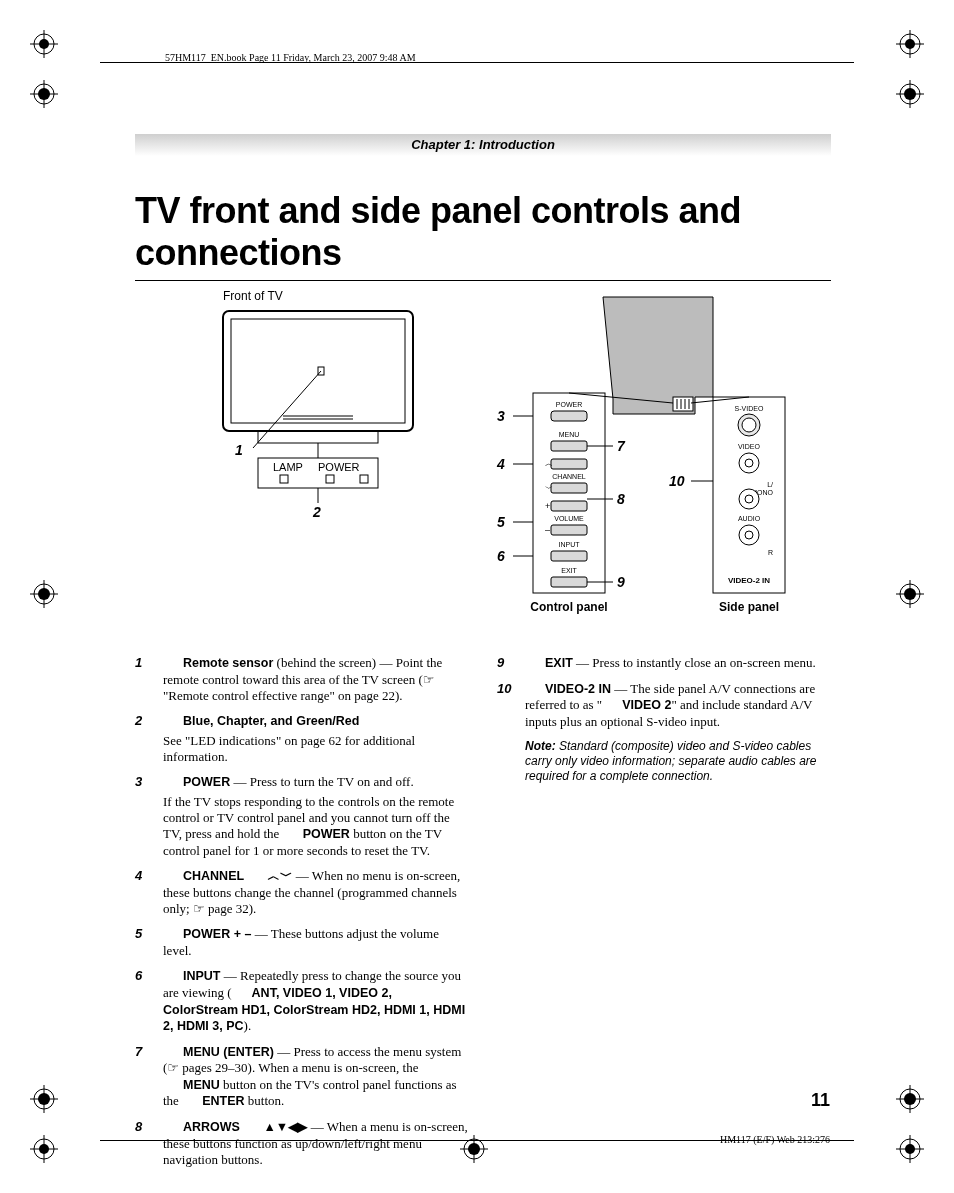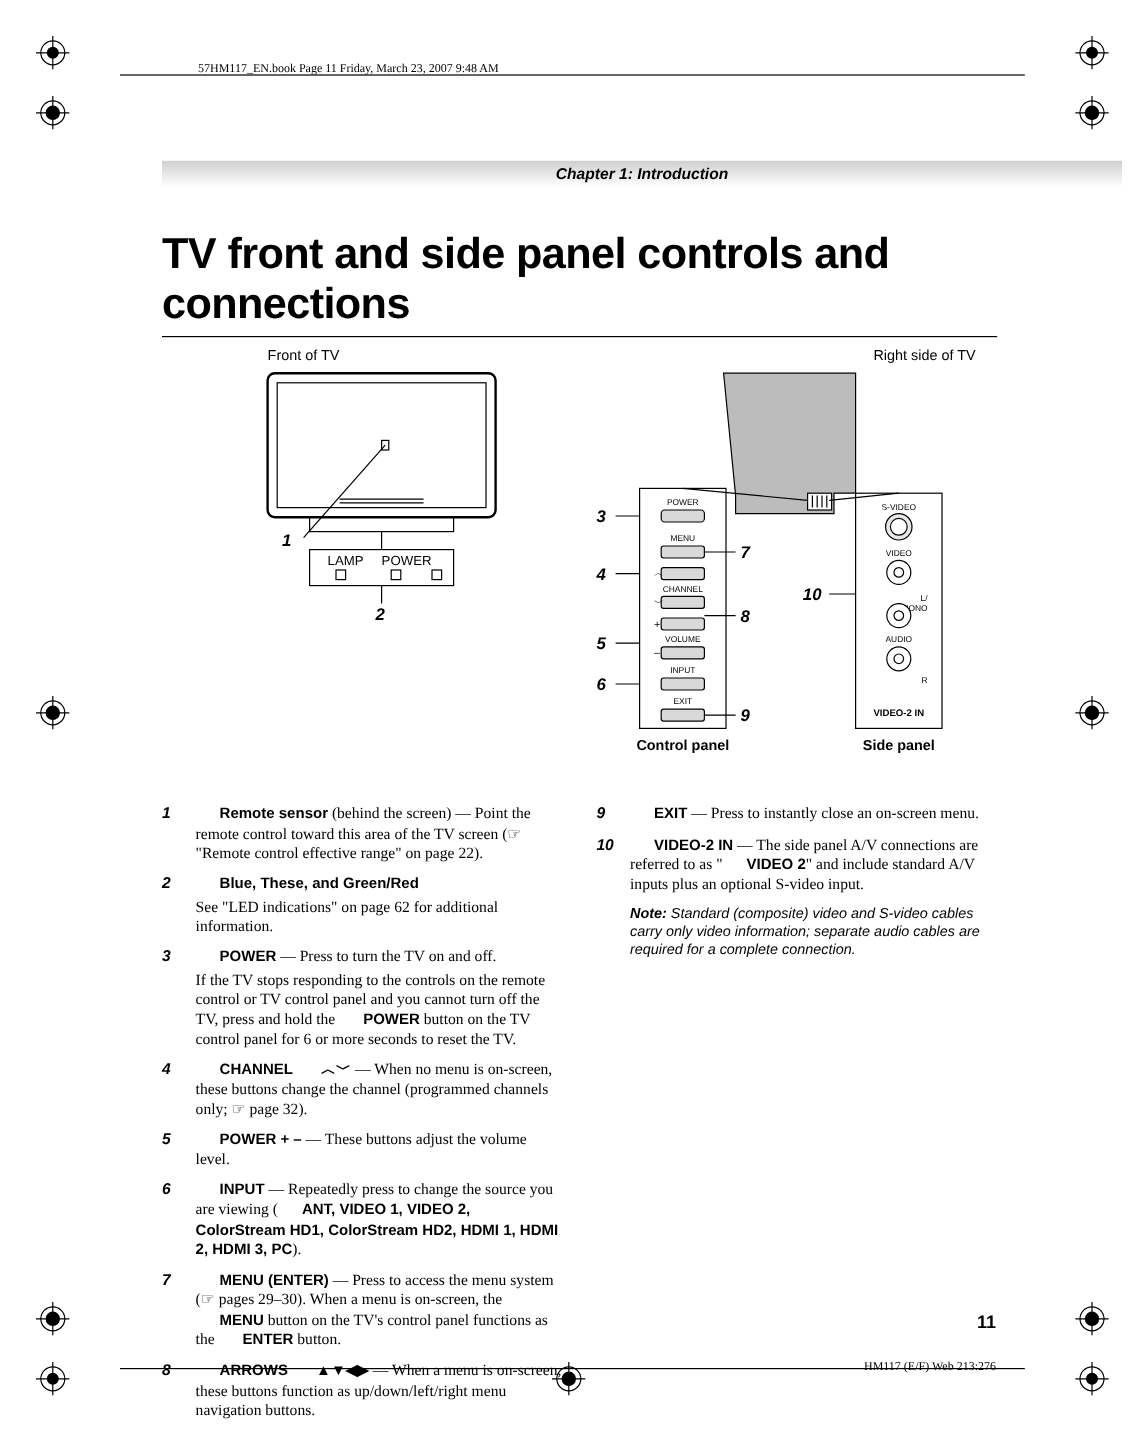--- a/index.html
+++ b/index.html
@@ -29,21 +29,21 @@
   }
   .print-header-line {
     position:absolute;
     left:100px; top:62px;
     width:754px;
     border-top:1px solid #000;
   }
   .chapter-bar {
     position:absolute;
     left:135px; top:134px;
-    width:800px;
+    width:696px;
     height:22px;
     background: linear-gradient(to bottom, #cfcfcf 0%, #ffffff 100%);
     text-align:center;
     font-family: Arial, Helvetica, sans-serif;
     font-weight:bold;
     font-style:italic;
     font-size:13px;
     line-height:22px;
   }
   .content {
@@ -110,21 +110,21 @@
     font-size:12px;
     margin-top:6px;
   }
   .note .note-label { font-weight:bold; font-style:italic;}
   .footer-page {
     position:absolute;
     right:124px;
     bottom:82px;
     font-family: Arial, Helvetica, sans-serif;
     font-weight:bold;
-    font-size:15px;
+    font-size:18px;
   }
   .footer-code {
     position:absolute;
     right:124px;
     bottom:48px;
     font-size:10px;
   }
   .footer-code-line {
     position:absolute;
     left:100px; bottom:52px;
@@ -263,21 +263,20 @@
         <rect x="147" y="172" width="8" height="8" fill="none" stroke="#000"></rect>
 
         <line x1="105" y1="140" x2="105" y2="155" stroke="#000"></line>
 
         <line x1="105" y1="185" x2="105" y2="200" stroke="#000"></line>
         <text x="100" y="214" font-weight="bold" font-style="italic" font-size="14">2</text>
       </svg>
     </div>
 
     <div style="position:relative;">
-      <div class="fig-label" style="text-align:right; width:340px;">Right side of TV</div>
       <svg class="svg-diagram" width="360" height="340">
 
         <path d="M130 8 L240 8 L240 108 L222 108 L222 125 L140 125 L140 110 Z" fill="#bcbcbc" stroke="#000"></path>
         <rect x="200" y="108" width="20" height="14" fill="#fff" stroke="#000"></rect>
         <line x1="204" y1="110" x2="204" y2="120" stroke="#000"></line>
         <line x1="208" y1="110" x2="208" y2="120" stroke="#000"></line>
         <line x1="212" y1="110" x2="212" y2="120" stroke="#000"></line>
         <line x1="216" y1="110" x2="216" y2="120" stroke="#000"></line>
 
         <rect x="60" y="104" width="72" height="200" fill="#fff" stroke="#000"></rect>
@@ -352,26 +351,26 @@
   </div>
 
   <div class="columns">
     <div class="col">
       <div class="item">
         <div class="num">1</div>
         <div class="body"><span class="b">Remote sensor</span><span> (behind the screen) — Point the remote control toward this area of the TV screen (☞ "Remote control effective range" on page 22).</span></div>
       </div>
       <div class="item">
         <div class="num">2</div>
-        <div class="body"><span class="b">Blue, These, and Green/Red</span><div style="margin-top:3px">See "LED indications" on page 62 for additional information.</div></div>
+        <div class="body"><span class="b">Blue, Chapter, and Green/Red</span><div style="margin-top:3px">See "LED indications" on page 62 for additional information.</div></div>
       </div>
       <div class="item">
         <div class="num">3</div>
         <div class="body"><span class="b">POWER</span><span> — Press to turn the TV on and off.</span>
-          <div style="margin-top:3px"><span>If the TV stops responding to the controls on the remote control or TV control panel and you cannot turn off the TV, press and hold the </span><span class="b">POWER</span><span> button on the TV control panel for 6 or more seconds to reset the TV.</span></div>
+          <div style="margin-top:3px"><span>If the TV stops responding to the controls on the remote control or TV control panel and you cannot turn off the TV, press and hold the </span><span class="b">POWER</span><span> button on the TV control panel for 1 or more seconds to reset the TV.</span></div>
         </div>
       </div>
       <div class="item">
         <div class="num">4</div>
         <div class="body"><span class="b">CHANNEL</span><span class="b glyph"> ︿﹀</span><span> — When no menu is on-screen, these buttons change the channel (programmed channels only; ☞ page 32).</span></div>
       </div>
       <div class="item">
         <div class="num">5</div>
         <div class="body"><span class="b">POWER + –</span><span> — These buttons adjust the volume level.</span></div>
       </div>

